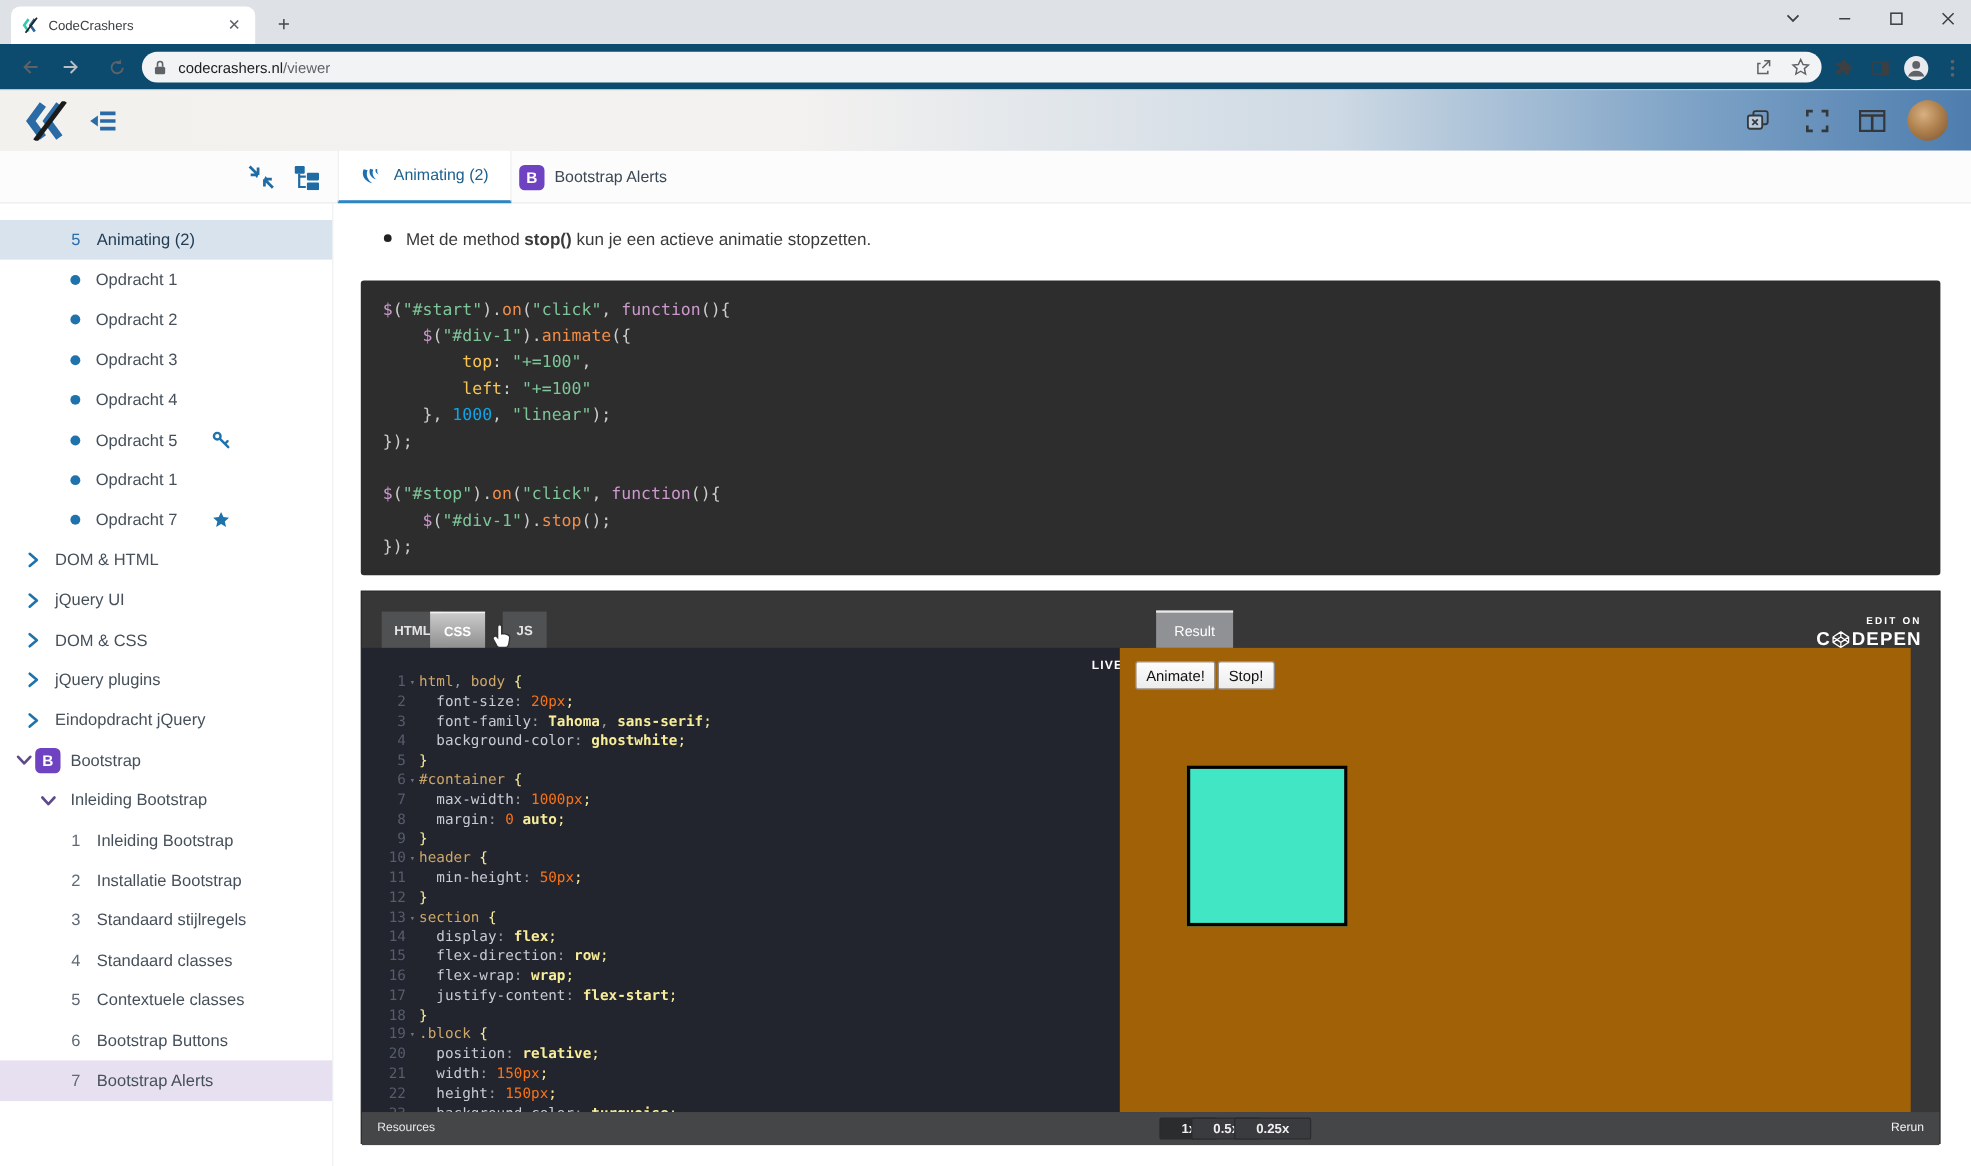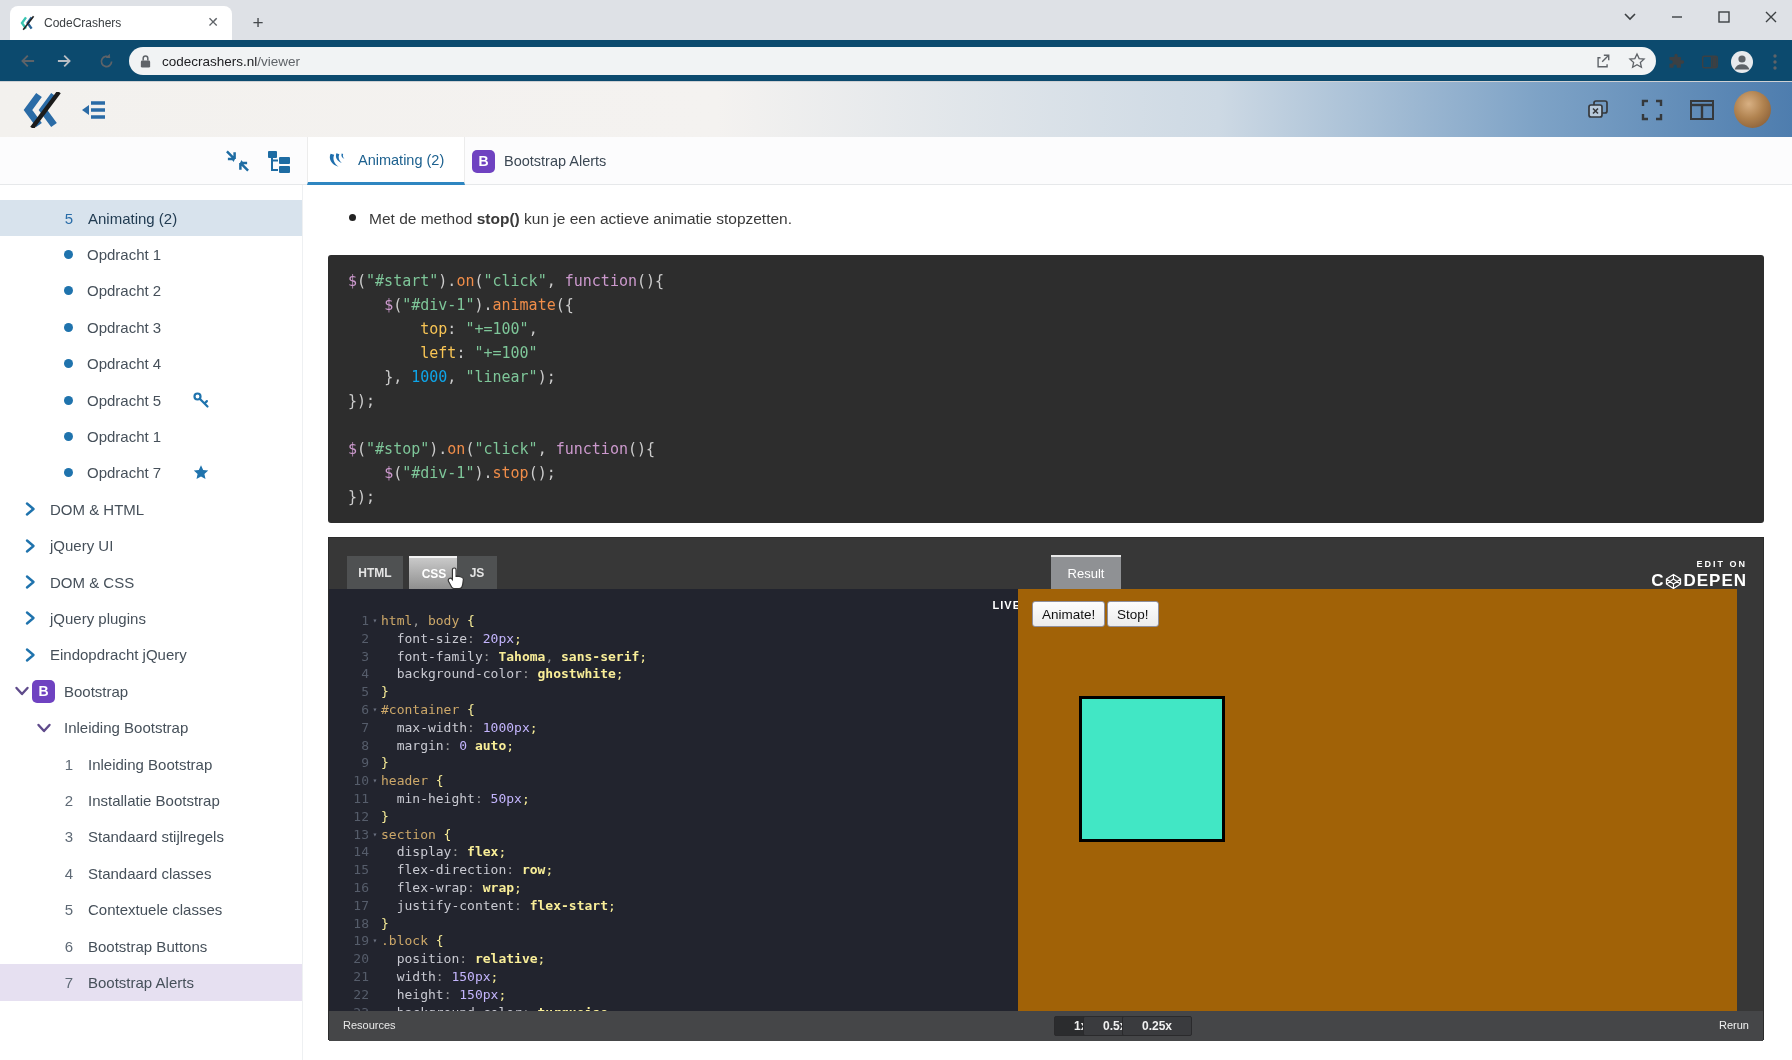--- a/index.html
+++ b/index.html
@@ -70,37 +70,37 @@
            white-space:pre;overflow:hidden;}
   .tk-v{color:#cc99cd;} .tk-m{color:#f08d49;} .tk-s{color:#7ec699;} .tk-n{color:#0ea5e9;}
   .tk-k{color:#f8c555;} .tk-p{color:#cccccc;} .tk-w{color:#cccccc;}
 
   
   .embed{position:absolute;left:25px;top:352px;width:1436px;height:503px;background:#373737;border:1px solid #2c2c2c;}
   .em-header{position:absolute;left:0;top:0;width:100%;height:51px;background:#373737;}
   .em-tab{position:absolute;bottom:0;height:33px;background:#4f5152;color:#e4e4e4;font-size:12px;font-weight:bold;
           display:flex;align-items:center;justify-content:center;font-family:"Liberation Sans",sans-serif;}
   .em-tab.t-html{left:18px;width:56px;}
-  .em-tab.t-css{left:80px;width:50px;background:linear-gradient(#c9c9c9,#8f8f8f);border-top:2px solid #f2f2f2;color:#fff;}
+  .em-tab.t-css{left:62px;width:50px;background:linear-gradient(#c9c9c9,#8f8f8f);border-top:2px solid #f2f2f2;color:#fff;}
   .em-tab.t-js{left:128px;width:40px;}
   .em-result-btn{position:absolute;left:722px;bottom:0;width:70px;height:34px;background:#8f9194;border-top:2px solid #e9e9e9;
           color:#fff;font-size:13px;display:flex;align-items:center;justify-content:center;}
   .em-brand{position:absolute;right:16px;top:21px;text-align:right;color:#fff;}
   .em-editon{font-size:9px;font-weight:bold;letter-spacing:2px;}
   .em-logo{font-size:17px;font-weight:bold;letter-spacing:1px;display:flex;align-items:center;gap:1px;margin-top:2px;}
 
   .em-editor{position:absolute;left:0;top:51px;width:716px;height:422px;background:#22242e;overflow:hidden;
              font-family:"DejaVu Sans Mono",monospace;font-size:13px;line-height:17.8px;}
   .em-code{position:absolute;left:0;top:23px;width:100%;white-space:pre;}
   .cl{display:flex;}
   .cl .gnum{width:40px;text-align:right;color:#565d6b;flex:none;}
   .cl .gfold{width:12px;text-align:center;color:#6b7180;font-size:8px;flex:none;line-height:17.8px;}
   .cl .ccode{padding-left:0px;}
   .tk-cs{color:#cda869;} .tk-cp{color:#c9cad2;} .tk-cv{color:#f9ee98;font-weight:bold;}
-  .tk-cn{color:#c4b5fd;} .tk-cb{color:#f9ee98;} .tk-cd{color:#9a9a9a;}
+  .tk-cn{color:#f97316;} .tk-cb{color:#f9ee98;} .tk-cd{color:#9a9a9a;}
   .live-badge{position:absolute;right:24px;top:8px;color:#fff;font-size:11px;font-weight:bold;letter-spacing:1px;
               font-family:"Liberation Sans",sans-serif;}
   .ed-scrollbar{position:absolute;right:0;top:0;width:11px;height:422px;background:#2a2c35;}
   .ed-thumb{position:absolute;right:1px;top:4px;width:9px;height:330px;background:#9a9da3;border-radius:4px;}
 
   .em-result{position:absolute;left:689px;top:51px;width:719px;height:422px;background:#a16207;}
   .res-btn{position:absolute;top:12px;height:26px;background:linear-gradient(#fdfdfd,#ececec);border:1px solid #8f8f9d;
            border-radius:3px;font-size:13.5px;color:#111;display:flex;align-items:center;padding:0 9px;
            font-family:"Liberation Sans",sans-serif;}
   .res-btn.b1{left:14px;}

